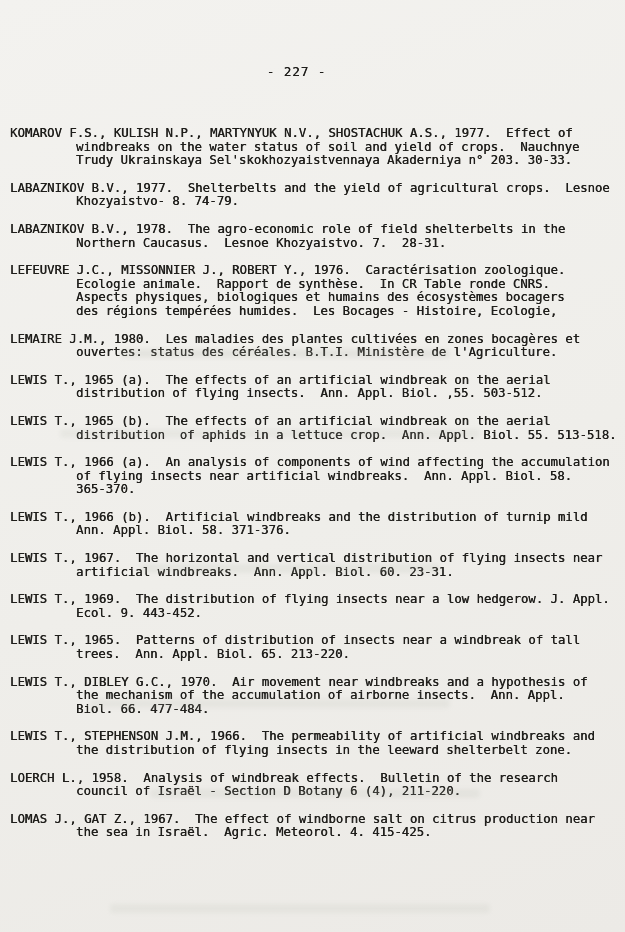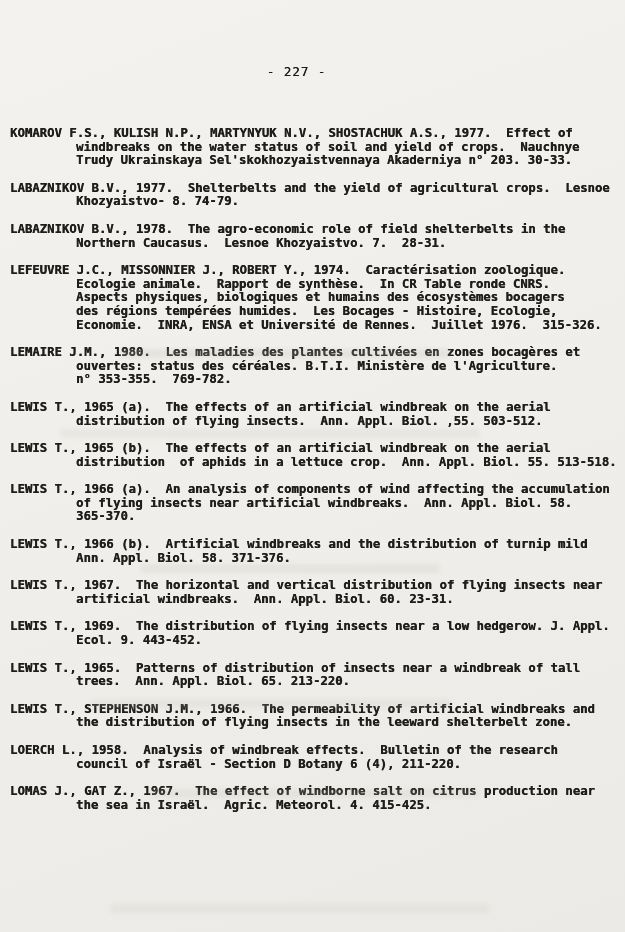--- a/index.html
+++ b/index.html
@@ -36,21 +36,20 @@
   }
   .ref {
     margin: 0 0 14px 0;
     font-size: 12.3px;
     line-height: 13.6px;
   }
   .line {
     display: block;
     white-space: pre;
     text-shadow: 0.35px 0 0 currentColor;
-    font-weight: bold;
   }
   .line.cont {
     padding-left: 66px;
   }
   
   .smudge {
     position: absolute;
     height: 9px;
     border-radius: 4px;
     background: #b9bdb2;
@@ -86,30 +85,28 @@
       </p>
       <p class="ref">
         <span class="line">LABAZNIKOV B.V., 1977.  Shelterbelts and the yield of agricultural crops.  Lesnoe</span>
         <span class="line cont">Khozyaistvo- 8. 74-79.</span>
       </p>
       <p class="ref">
         <span class="line">LABAZNIKOV B.V., 1978.  The agro-economic role of field shelterbelts in the</span>
         <span class="line cont">Northern Caucasus.  Lesnoe Khozyaistvo. 7.  28-31.</span>
       </p>
       <p class="ref">
-        <span class="line">LEFEUVRE J.C., MISSONNIER J., ROBERT Y., 1974.  Caractérisation zoologique.</span>
+        <span class="line">LEFEUVRE J.C., MISSONNIER J., ROBERT Y., 1976.  Caractérisation zoologique.</span>
         <span class="line cont">Ecologie animale.  Rapport de synthèse.  In CR Table ronde CNRS.</span>
         <span class="line cont">Aspects physiques, biologiques et humains des écosystèmes bocagers</span>
         <span class="line cont">des régions tempérées humides.  Les Bocages - Histoire, Ecologie,</span>
-        <span class="line cont">Economie.  INRA, ENSA et Université de Rennes.  Juillet 1976.  315-326.</span>
       </p>
       <p class="ref">
         <span class="line">LEMAIRE J.M., 1980.  Les maladies des plantes cultivées en zones bocagères et</span>
         <span class="line cont">ouvertes: status des céréales. B.T.I. Ministère de l'Agriculture.</span>
-        <span class="line cont">n° 353-355.  769-782.</span>
       </p>
       <p class="ref">
         <span class="line">LEWIS T., 1965 (a).  The effects of an artificial windbreak on the aerial</span>
         <span class="line cont">distribution of flying insects.  Ann. Appl. Biol. ,55. 503-512.</span>
       </p>
       <p class="ref">
         <span class="line">LEWIS T., 1965 (b).  The effects of an artificial windbreak on the aerial</span>
         <span class="line cont">distribution  of aphids in a lettuce crop.  Ann. Appl. Biol. 55. 513-518.</span>
       </p>
       <p class="ref">
@@ -127,20 +124,25 @@
       </p>
       <p class="ref">
         <span class="line">LEWIS T., 1969.  The distribution of flying insects near a low hedgerow. J. Appl.</span>
         <span class="line cont">Ecol. 9. 443-452.</span>
       </p>
       <p class="ref">
         <span class="line">LEWIS T., 1965.  Patterns of distribution of insects near a windbreak of tall</span>
         <span class="line cont">trees.  Ann. Appl. Biol. 65. 213-220.</span>
       </p>
       <p class="ref">
+        <span class="line">LEWIS T., DIBLEY G.C., 1970.  Air movement near windbreaks and a hypothesis of</span>
+        <span class="line cont">the mechanism of the accumulation of airborne insects.  Ann. Appl.</span>
+        <span class="line cont">Biol. 66. 477-484.</span>
+      </p>
+      <p class="ref">
         <span class="line">LEWIS T., STEPHENSON J.M., 1966.  The permeability of artificial windbreaks and</span>
         <span class="line cont">the distribution of flying insects in the leeward shelterbelt zone.</span>
       </p>
       <p class="ref">
         <span class="line">LOERCH L., 1958.  Analysis of windbreak effects.  Bulletin of the research</span>
         <span class="line cont">council of Israël - Section D Botany 6 (4), 211-220.</span>
       </p>
       <p class="ref">
         <span class="line">LOMAS J., GAT Z., 1967.  The effect of windborne salt on citrus production near</span>
         <span class="line cont">the sea in Israël.  Agric. Meteorol. 4. 415-425.</span>

